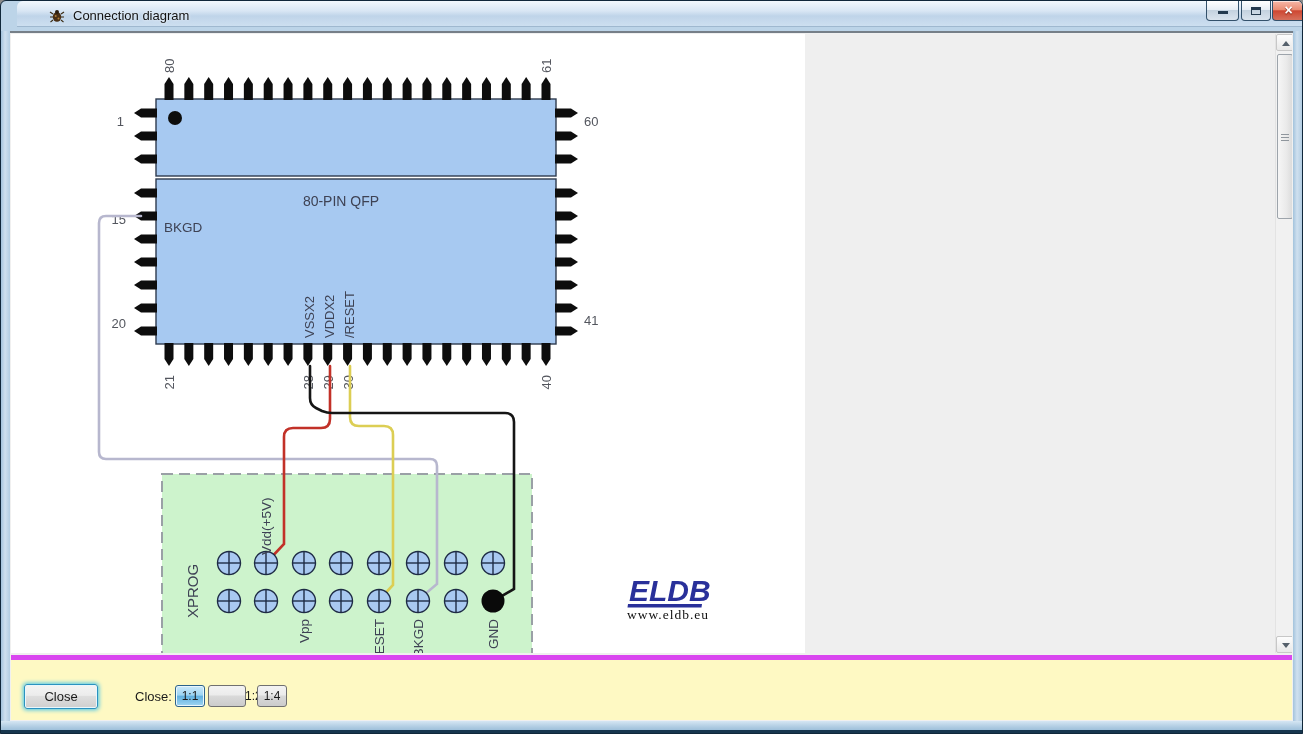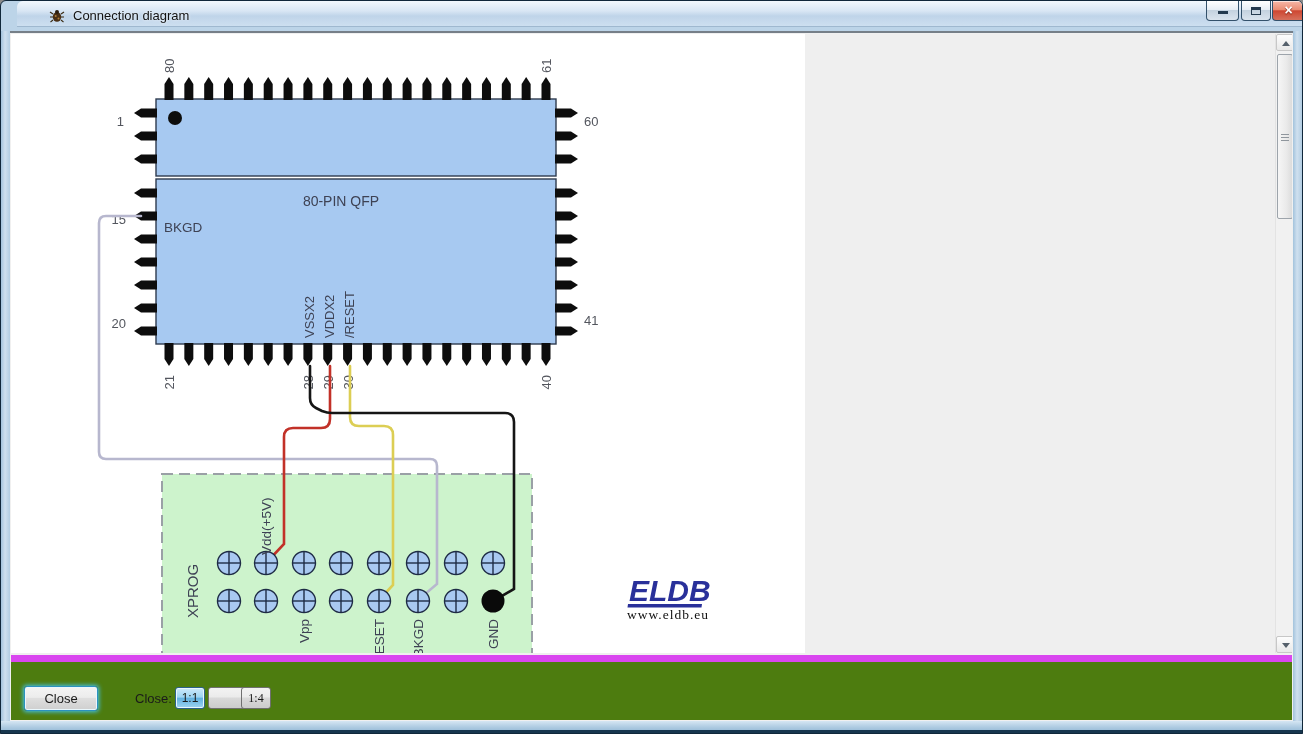--- a/index.html
+++ b/index.html
@@ -42,33 +42,33 @@
   .scroll-btn{position:absolute;left:0;width:19px;height:17px;background:linear-gradient(#fdfdfd,#e8e8e8);
     border:1px solid #c7c7c7;border-radius:2px;}
   .scroll-btn.up{top:0;} .scroll-btn.down{bottom:0;}
   .arr{position:absolute;left:50%;top:50%;width:0;height:0;border-left:4px solid transparent;border-right:4px solid transparent;}
   .arr-up{margin:-2px 0 0 -4px;border-bottom:5px solid #55606b;}
   .arr-down{margin:-2px 0 0 -4px;border-top:5px solid #55606b;}
   .scroll-thumb{position:absolute;left:1px;top:20px;width:16px;height:165px;
     background:linear-gradient(90deg,#f6f6f6,#eaeaea 60%,#dcdcdc);border:1px solid #9da4ab;border-radius:2px;}
   .grip{position:absolute;left:3px;top:50%;width:8px;height:1px;background:#8f969d;box-shadow:0 3px 0 #8f969d,0 -3px 0 #8f969d;}
   
-  .bottombar{position:absolute;left:1px;right:1px;top:622px;bottom:1px;background:#4d7c0f;
-    border-top:7px solid #d946ef;}
+  .bottombar{position:absolute;left:1px;right:1px;top:622px;bottom:1px;background:#fef9c3;
+    border-top:5px solid #d946ef;}
   .close-btn{position:absolute;left:13px;top:24px;width:74px;height:25px;border:1px solid #2b92c0;border-radius:3px;
     background:linear-gradient(#f4f4f4,#ececec 45%,#dedede 50%,#cfcfcf);
     font-family:"Liberation Sans",sans-serif;font-size:13px;color:#1a1a1a;
     box-shadow:0 0 4px 1px #45c3ea, inset 0 0 0 1px #e9f7fc;}
   .zoom-label{position:absolute;left:124px;top:29px;font-size:13px;color:#1a1a1a;}
   .zoom-btn{position:absolute;top:25px;width:30px;height:22px;border-radius:3px;font-size:12px;color:#1a1a1a;
     font-family:"Liberation Sans",sans-serif;padding:0;text-align:center;}
   .zoom-btn.plain{border:1px solid #707070;background:linear-gradient(#f3f3f3,#ebebeb 45%,#d9d9d9 50%,#cccccc);}
   .zoom-btn.active{border:1px solid #2c628b;background:linear-gradient(#cde9fa,#9ed5f3 45%,#62b1e0 52%,#9fd5f2);
     box-shadow:inset 0 0 0 1px #e8f6fd;}
-  .zb1{left:164px;} .zb2{left:197px;padding-left:36px;} .zb3{left:230px;font-family:Liberation Serif, serif;}
+  .zb1{left:164px;} .zb2{left:197px;padding-left:36px;} .zb3{left:246px;}
 </style>
 </head>
 <body>
 
 <div class="window">
 
   <div class="titlebar">
     <svg class="app-icon" viewBox="0 0 16 16">
       <ellipse cx="8" cy="9" rx="4.2" ry="4.8" fill="#4a2f14"></ellipse>
       <circle cx="8" cy="4" r="2" fill="#2c1c0c"></circle>

